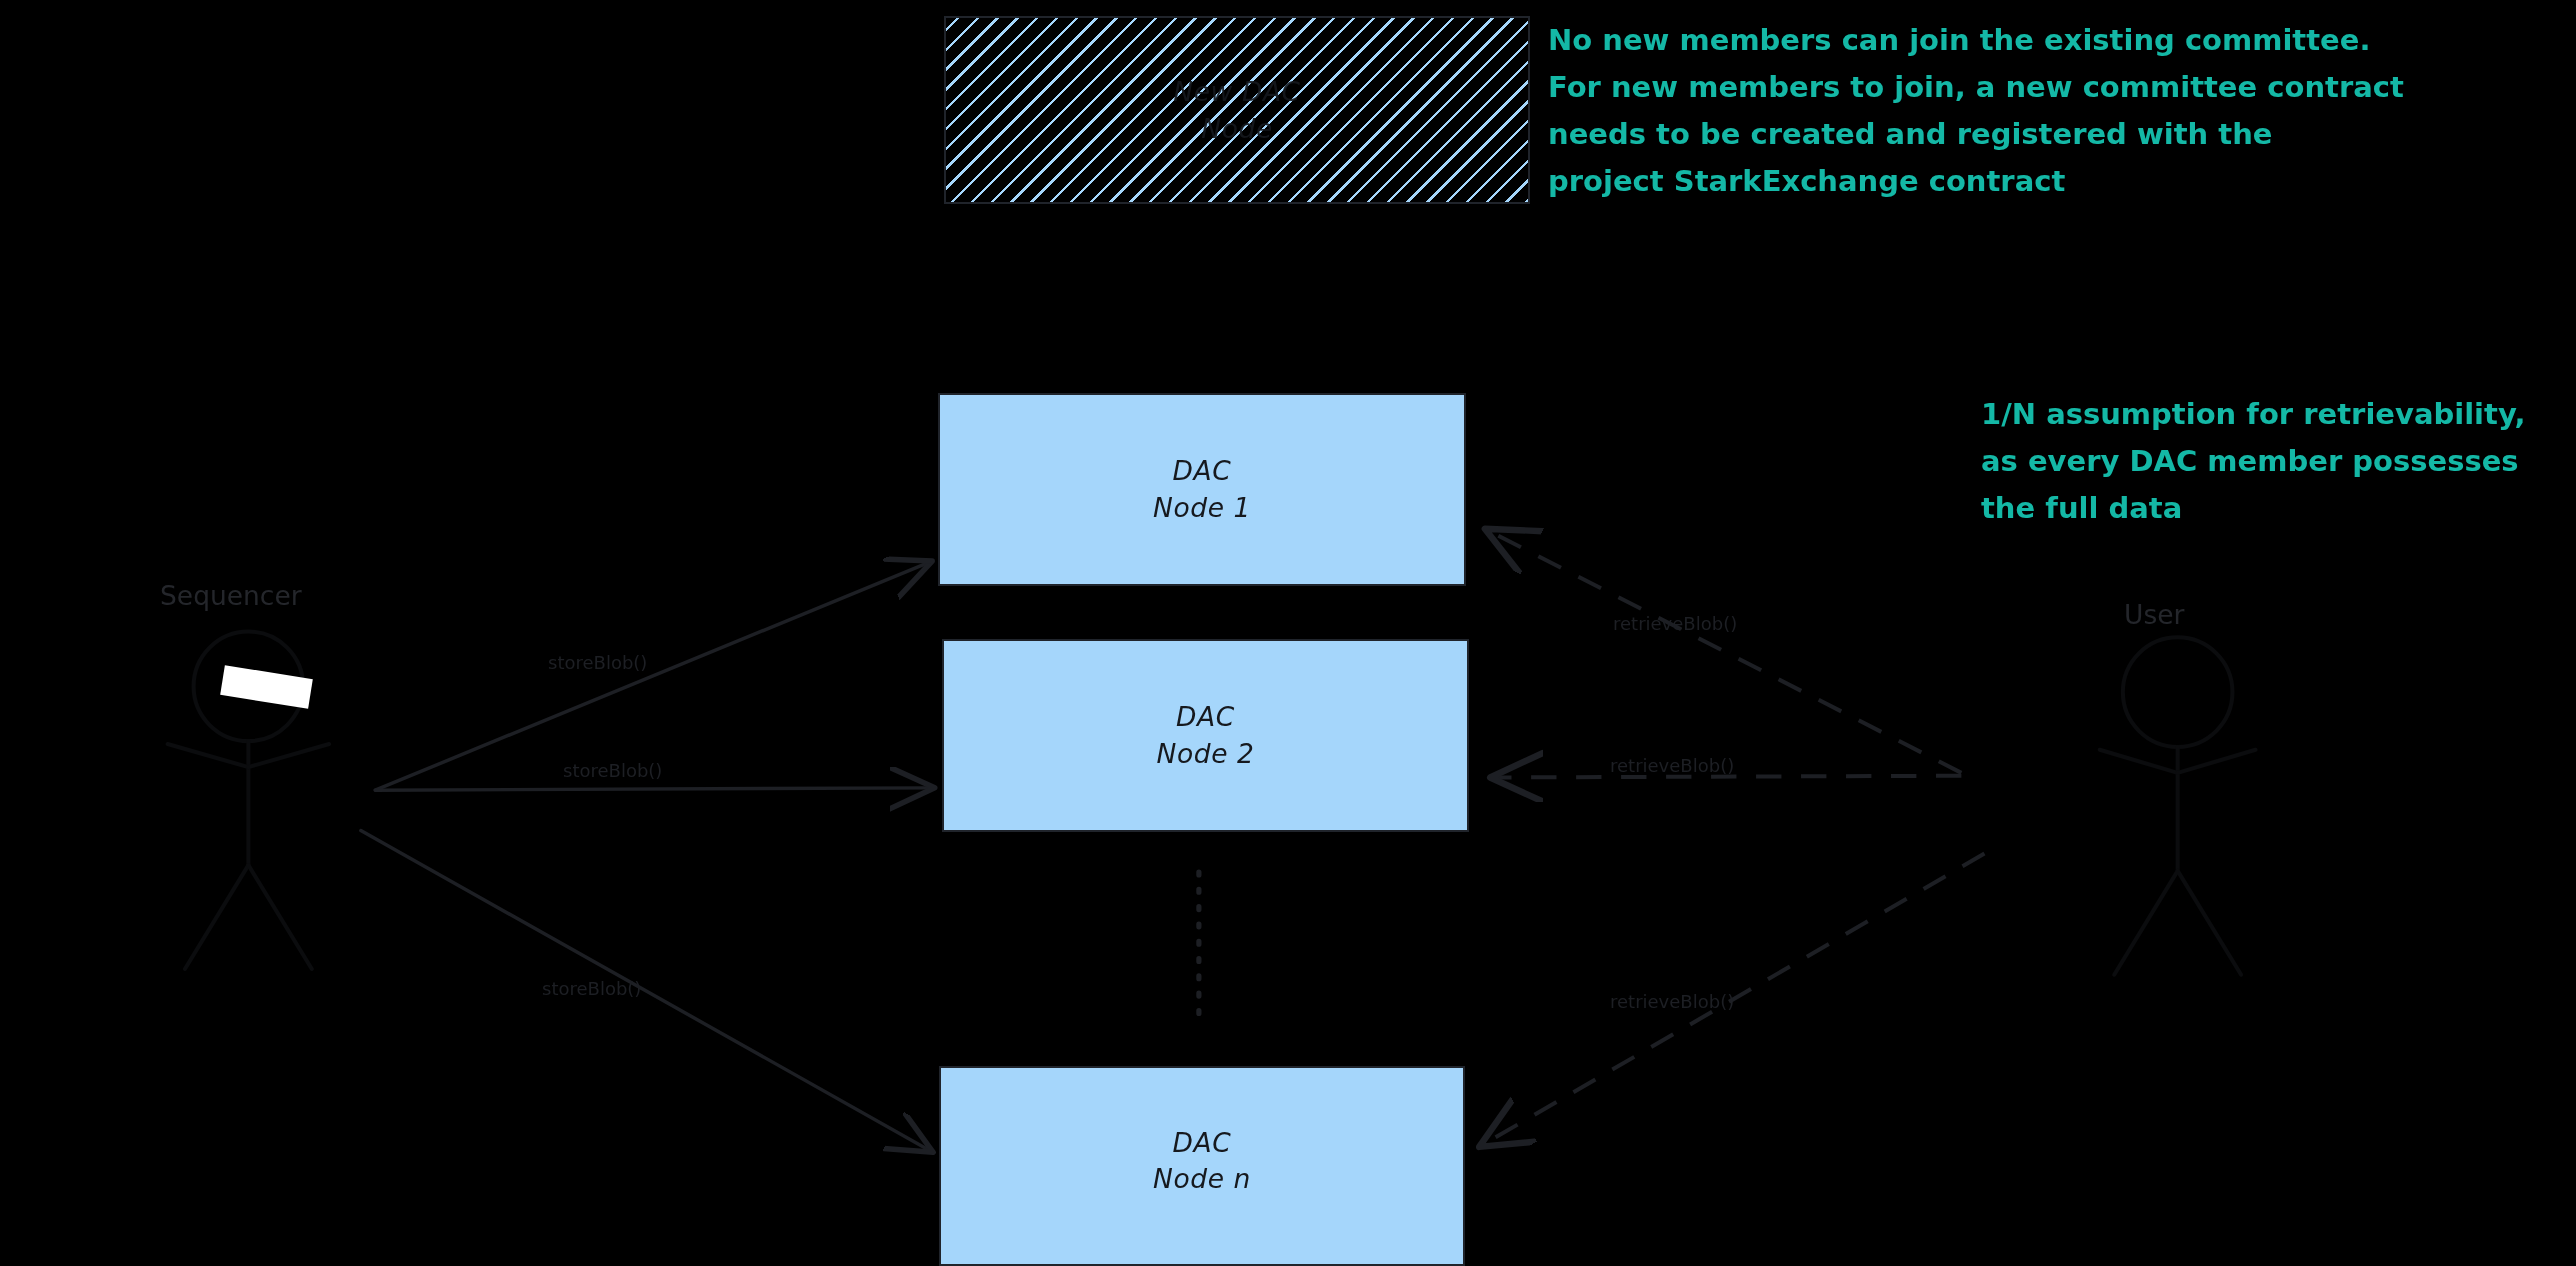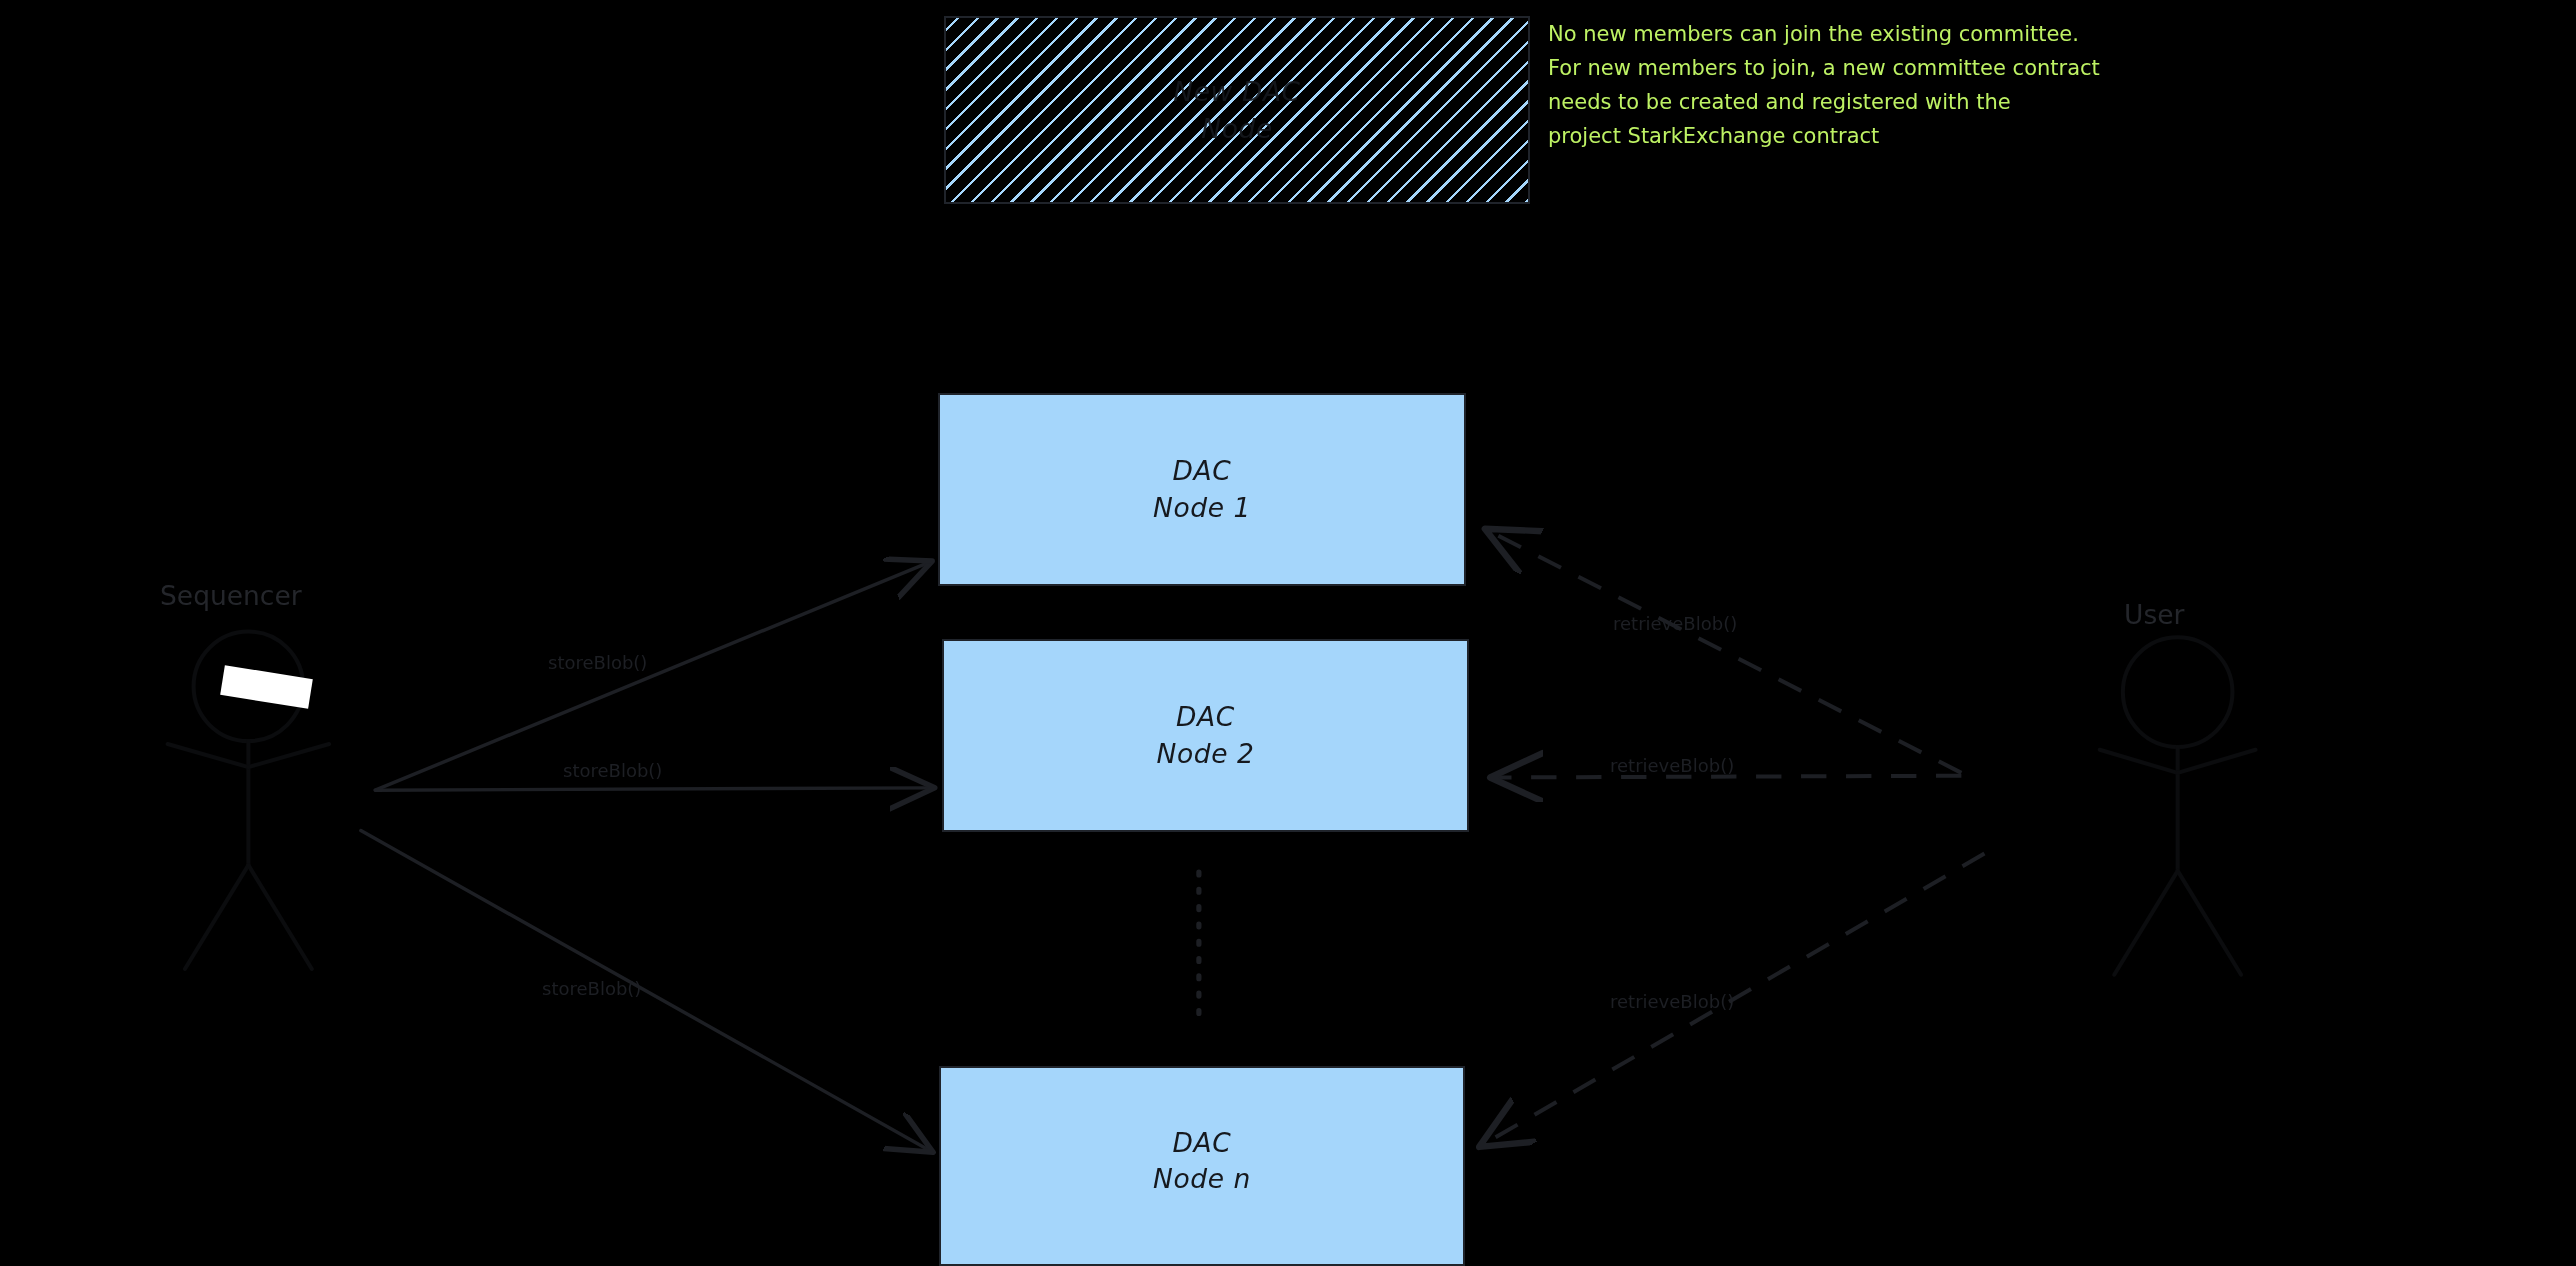--- a/index.html
+++ b/index.html
@@ -69,25 +69,26 @@
   }
   .edge-label {
     position: absolute;
     color: #1d1f24;
     font-size: 18px;
     white-space: nowrap;
     font-family: "DejaVu Sans", sans-serif;
   }
   .annotation {
     position: absolute;
-    color: #bef264;
-    font-size: 21px;
+    color: #14b8a6;
+    font-size: 29px;
     line-height: 1.62;
     white-space: pre;
     font-family: "DejaVu Sans", sans-serif;
+    font-weight: bold;
   }
   .actor-label {
     position: absolute;
     color: #24262b;
     font-size: 26.5px;
     white-space: nowrap;
     font-family: "DejaVu Sans", sans-serif;
   }
   .highlight-rect {
     position: absolute;
@@ -201,16 +202,19 @@
 
   <div class="actor-label" style="left:2124px; top:599px;text-align:center;">User</div>
 
   <div class="highlight-rect" style="left:222px; top:672px; width:89px; height:30px;"></div>
 
   <div class="annotation" style="left:1548px; top:17.3px;">No new members can join the existing committee.
 For new members to join, a new committee contract
 needs to be created and registered with the
 project StarkExchange contract</div>
 
+  <div class="annotation" style="left:1981px; top:391px;">1/N assumption for retrievability,
+as every DAC member possesses
+the full data</div>
 
 
 </div>
 
 
 </body></html>

